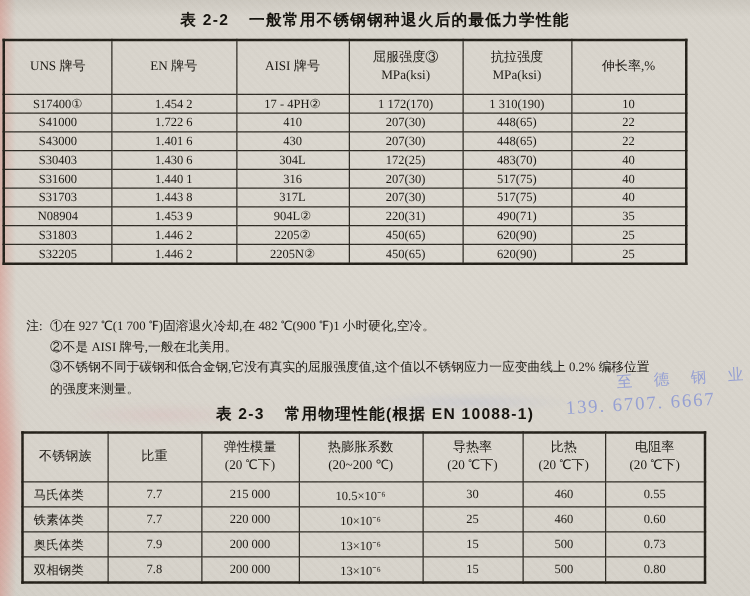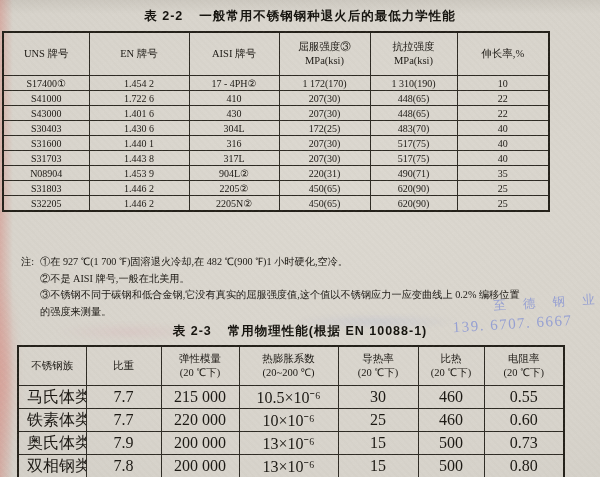--- a/index.html
+++ b/index.html
@@ -36,21 +36,21 @@
   .title .tl{margin-right:16px;}
   table.tbl{position:absolute;border-collapse:collapse;table-layout:fixed;
     border:2px solid #24211a;}
   .tbl th,.tbl td{border:1px solid #2e2b24;text-align:center;vertical-align:middle;
     padding:0;color:#1b1813;overflow:hidden;white-space:nowrap;}
   .tbl1{left:2px;top:31px;width:546px;}
   .tbl1 th{height:42px;font-size:10.5px;font-weight:normal;}
   .tbl1 td{height:14px;font-size:10px;}
   .tbl2{left:17px;top:345px;width:546px;}
   .tbl2 th{height:38px;font-size:10.5px;font-weight:normal;}
-  .tbl2 td{height:19px;font-size:16px;}
+  .tbl2 td{height:19px;font-size:10px;}
   .tbl2 td:first-child{text-align:left;padding-left:8px;}
   .hl1,.hl2{display:block;line-height:14px;}
   .notes{position:absolute;left:40px;top:254px;right:18px;
     font-size:10.2px;line-height:16.5px;color:#1a1712;}
   .nlabel{position:absolute;left:-19px;top:0;}
   .wm{position:absolute;left:452px;top:296px;width:140px;
     transform:rotate(-3.5deg);color:#8d99d4;opacity:.88;
     font-family:"Liberation Serif", serif;}
   .wm1{font-size:12.5px;letter-spacing:7px;padding-left:42px;white-space:nowrap;}
   .wm2{font-size:15px;letter-spacing:1.5px;margin-top:2px;white-space:nowrap;}

